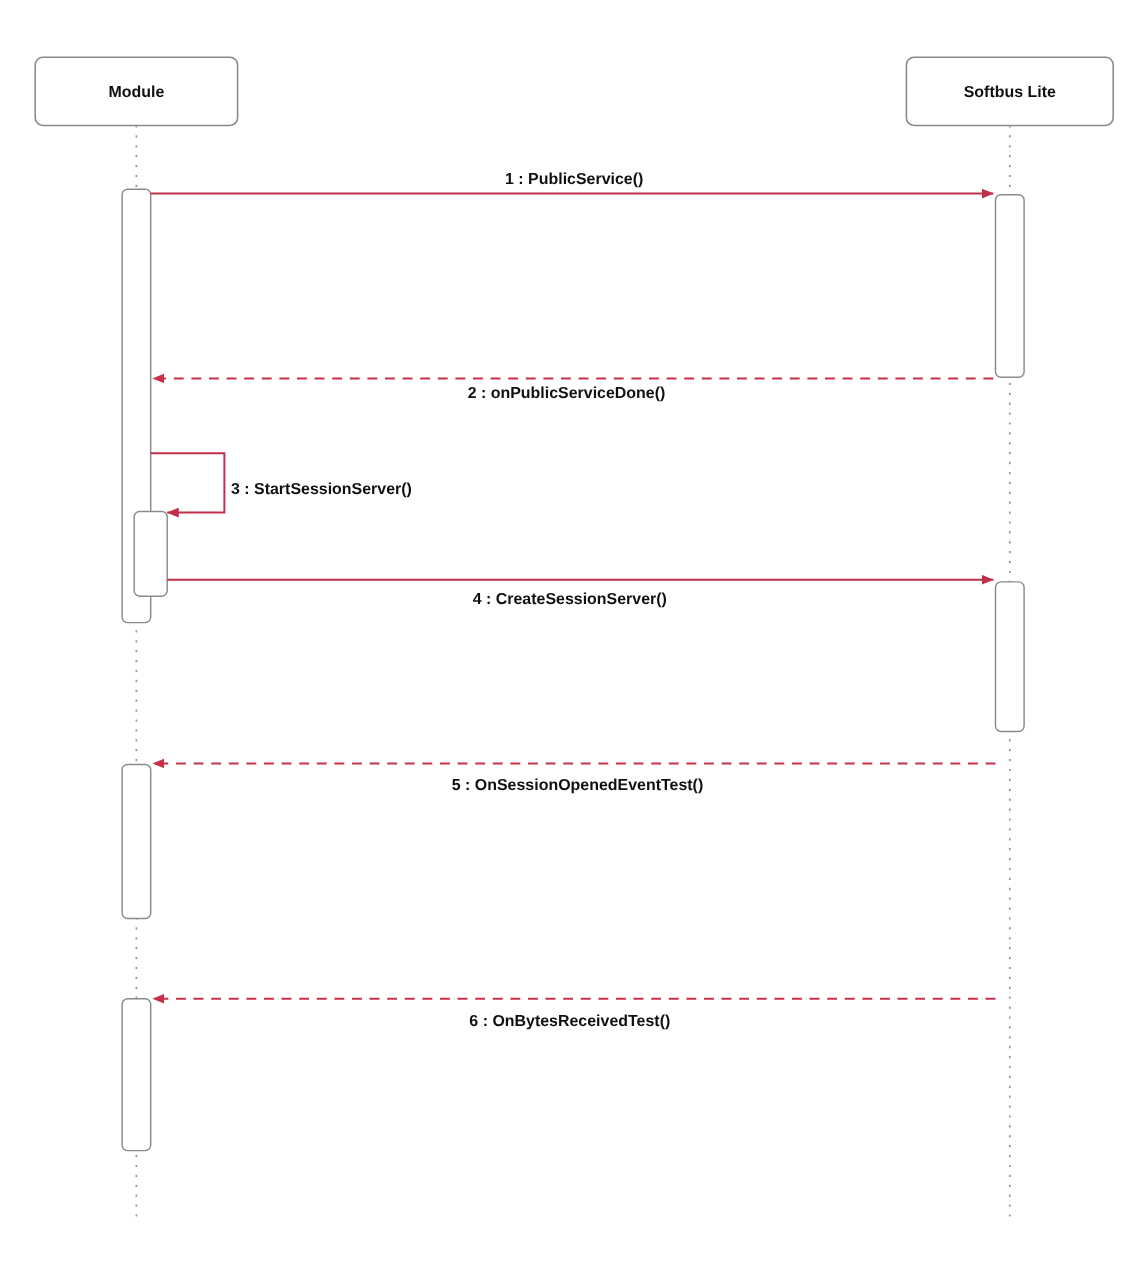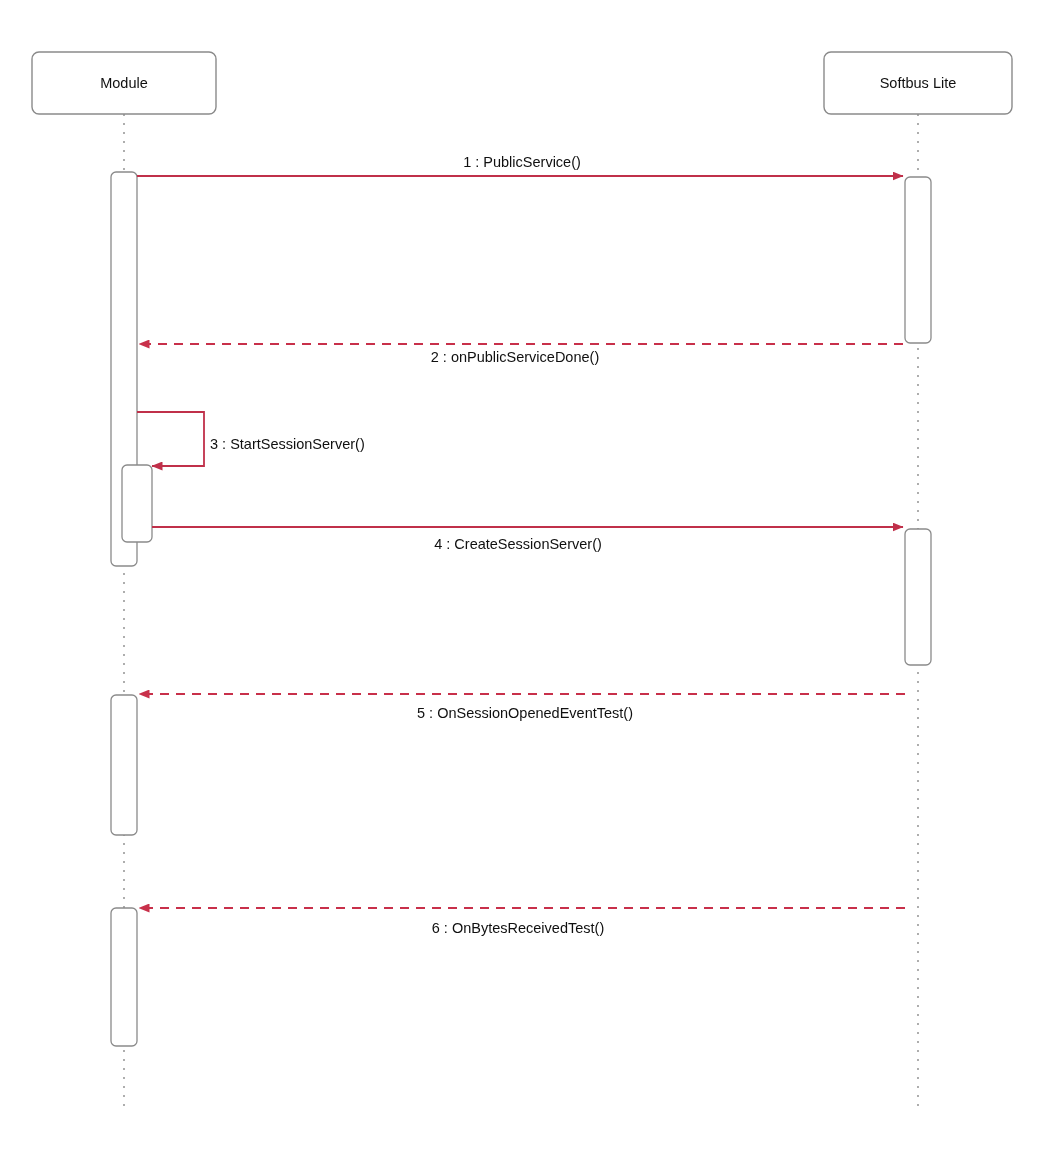--- a/index.html
+++ b/index.html
@@ -11,20 +11,21 @@
   body {
     font-family: "Liberation Sans", sans-serif;
     color: #1a1a1a;
   }
   #diagram-root {
     position: relative;
     width: 1040px;
     height: 1160px;
     background: #ffffff;
     overflow: hidden;
+    font-weight: bold;
   }
   #diagram-svg {
     position: absolute;
     top: 0;
     left: 0;
     width: 1040px;
     height: 1160px;
     display: block;
   }
   .lifeline-box {

